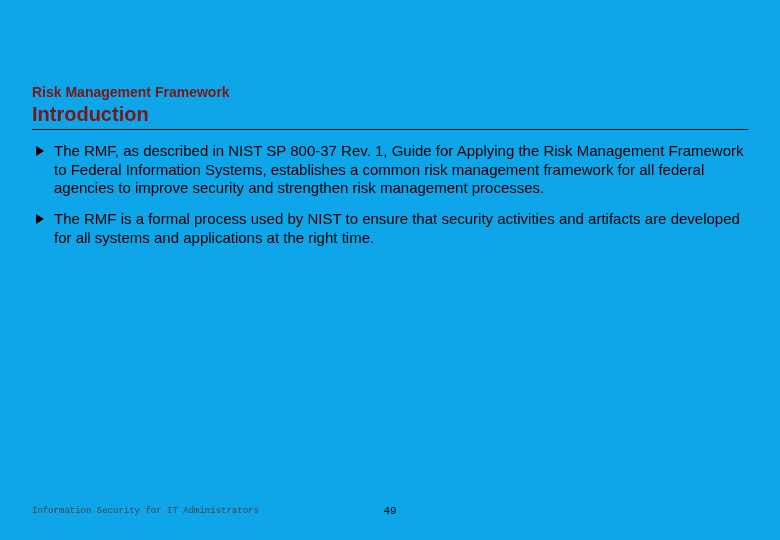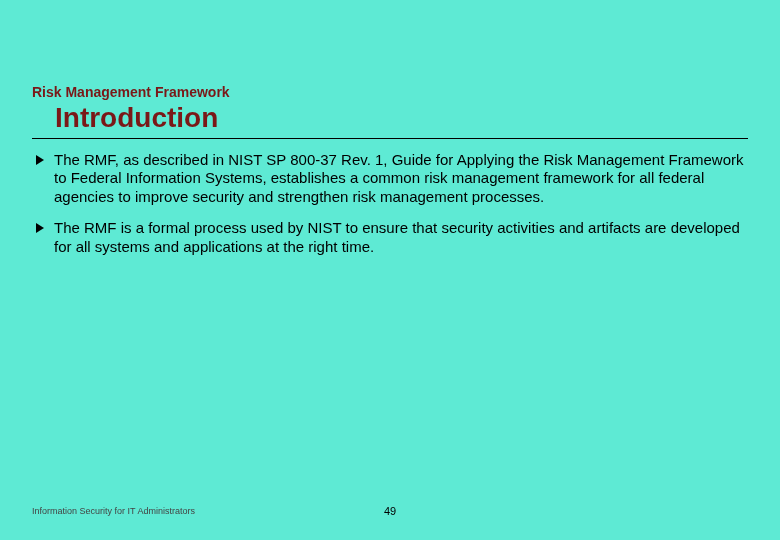--- a/index.html
+++ b/index.html
@@ -1,40 +1,39 @@
 <!DOCTYPE html>
 <html><head>
 <meta charset="utf-8">
 <style>
   * { margin: 0; padding: 0; box-sizing: border-box; }
   html, body { width: 780px; height: 540px; background: #fff; font-family: Arial, Helvetica, sans-serif; }
   .slide {
     width: 780px;
     height: 540px;
-    background: #5eead4;
+    background: #0ea5e9;
     position: relative;
     padding: 0;
   }
   .header {
     padding: 84px 32px 0 32px;
   }
   .suptitle {
     font-size: 14px;
     font-weight: bold;
     color: #7a1818;
     line-height: 1.2;
     margin-bottom: 2px;
   }
   .title {
-    font-size: 28px;
+    font-size: 20px;
     font-weight: bold;
     color: #7a1818;
     line-height: 1.1;
     margin-bottom: 4px;
-    margin-left: 23px;
   }
   .rule {
     border: none;
     border-top: 1px solid #000;
     margin: 0 32px 12px 32px;
   }
   .body {
     padding: 0 32px;
   }
   .bullets {
@@ -61,20 +60,21 @@
     border-left: 8px solid #000;
   }
   .footer {
     position: absolute;
     left: 0;
     right: 0;
     bottom: 24px;
     padding: 0 32px;
     display: flex;
     align-items: center;
+    font-family: Liberation Mono, monospace;
   }
   .footer-text {
     font-size: 9px;
     color: #444;
   }
   .page-number {
     position: absolute;
     left: 50%;
     transform: translateX(-50%);
     font-size: 11px;

